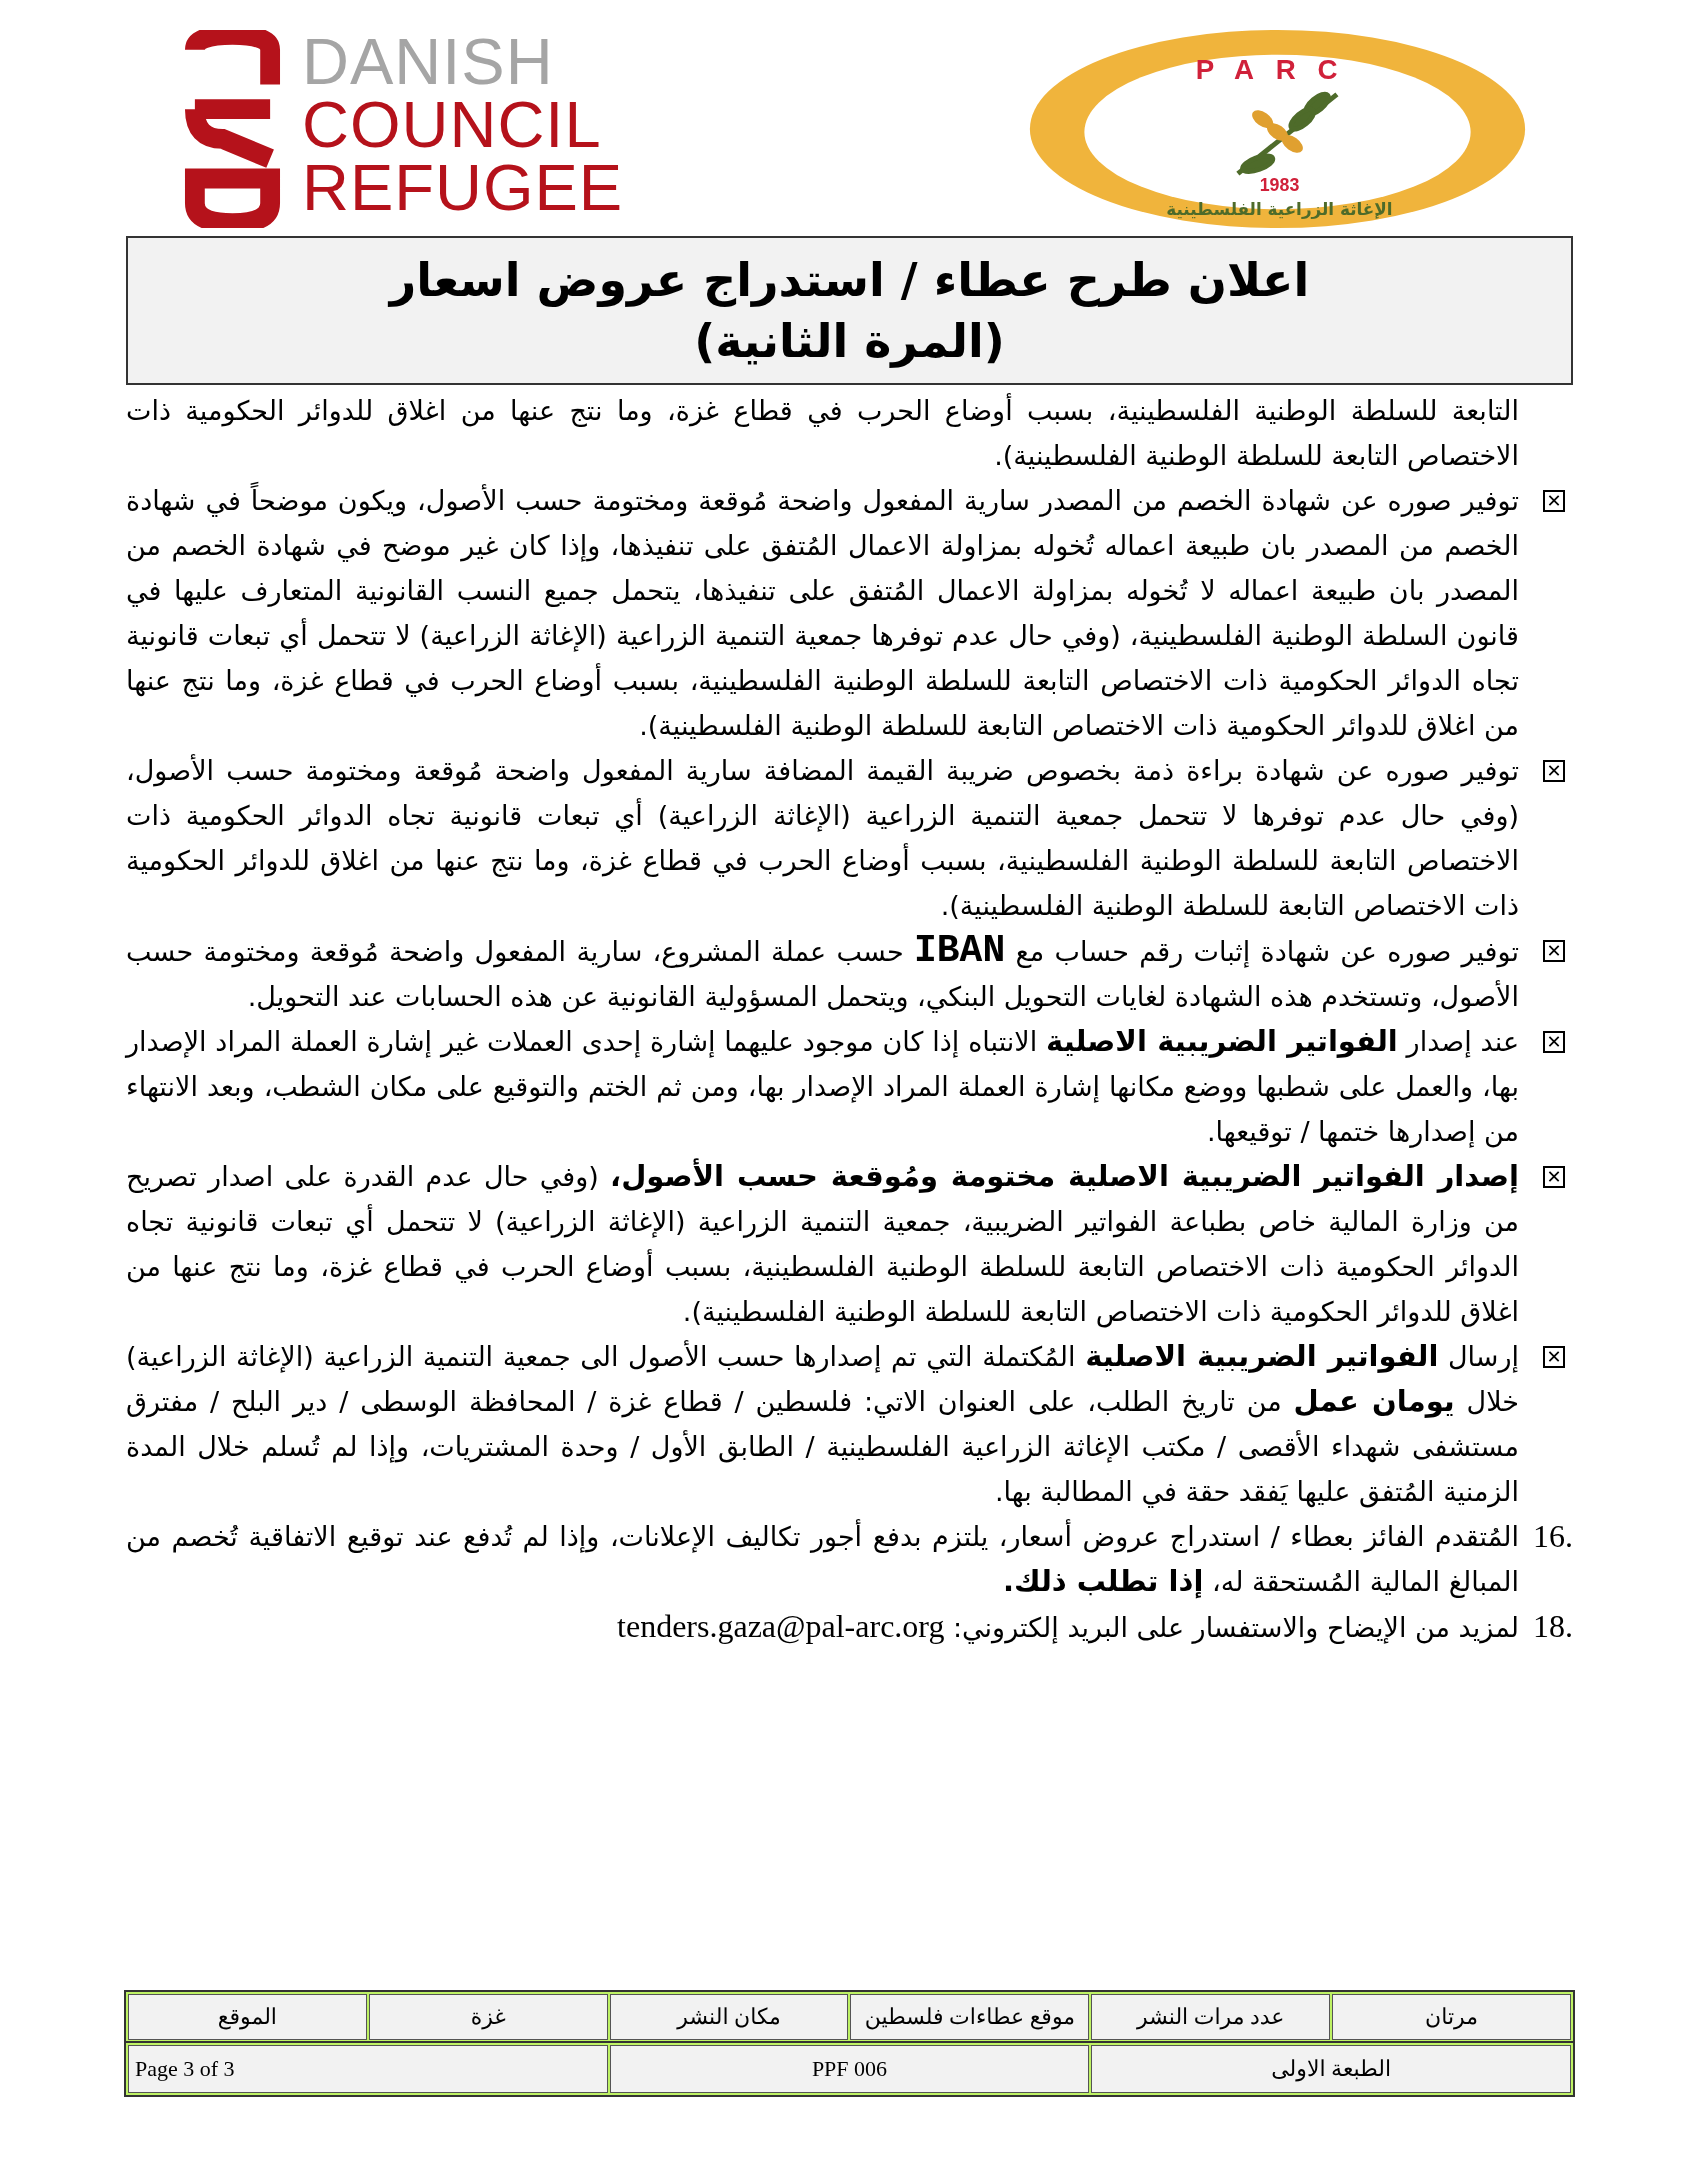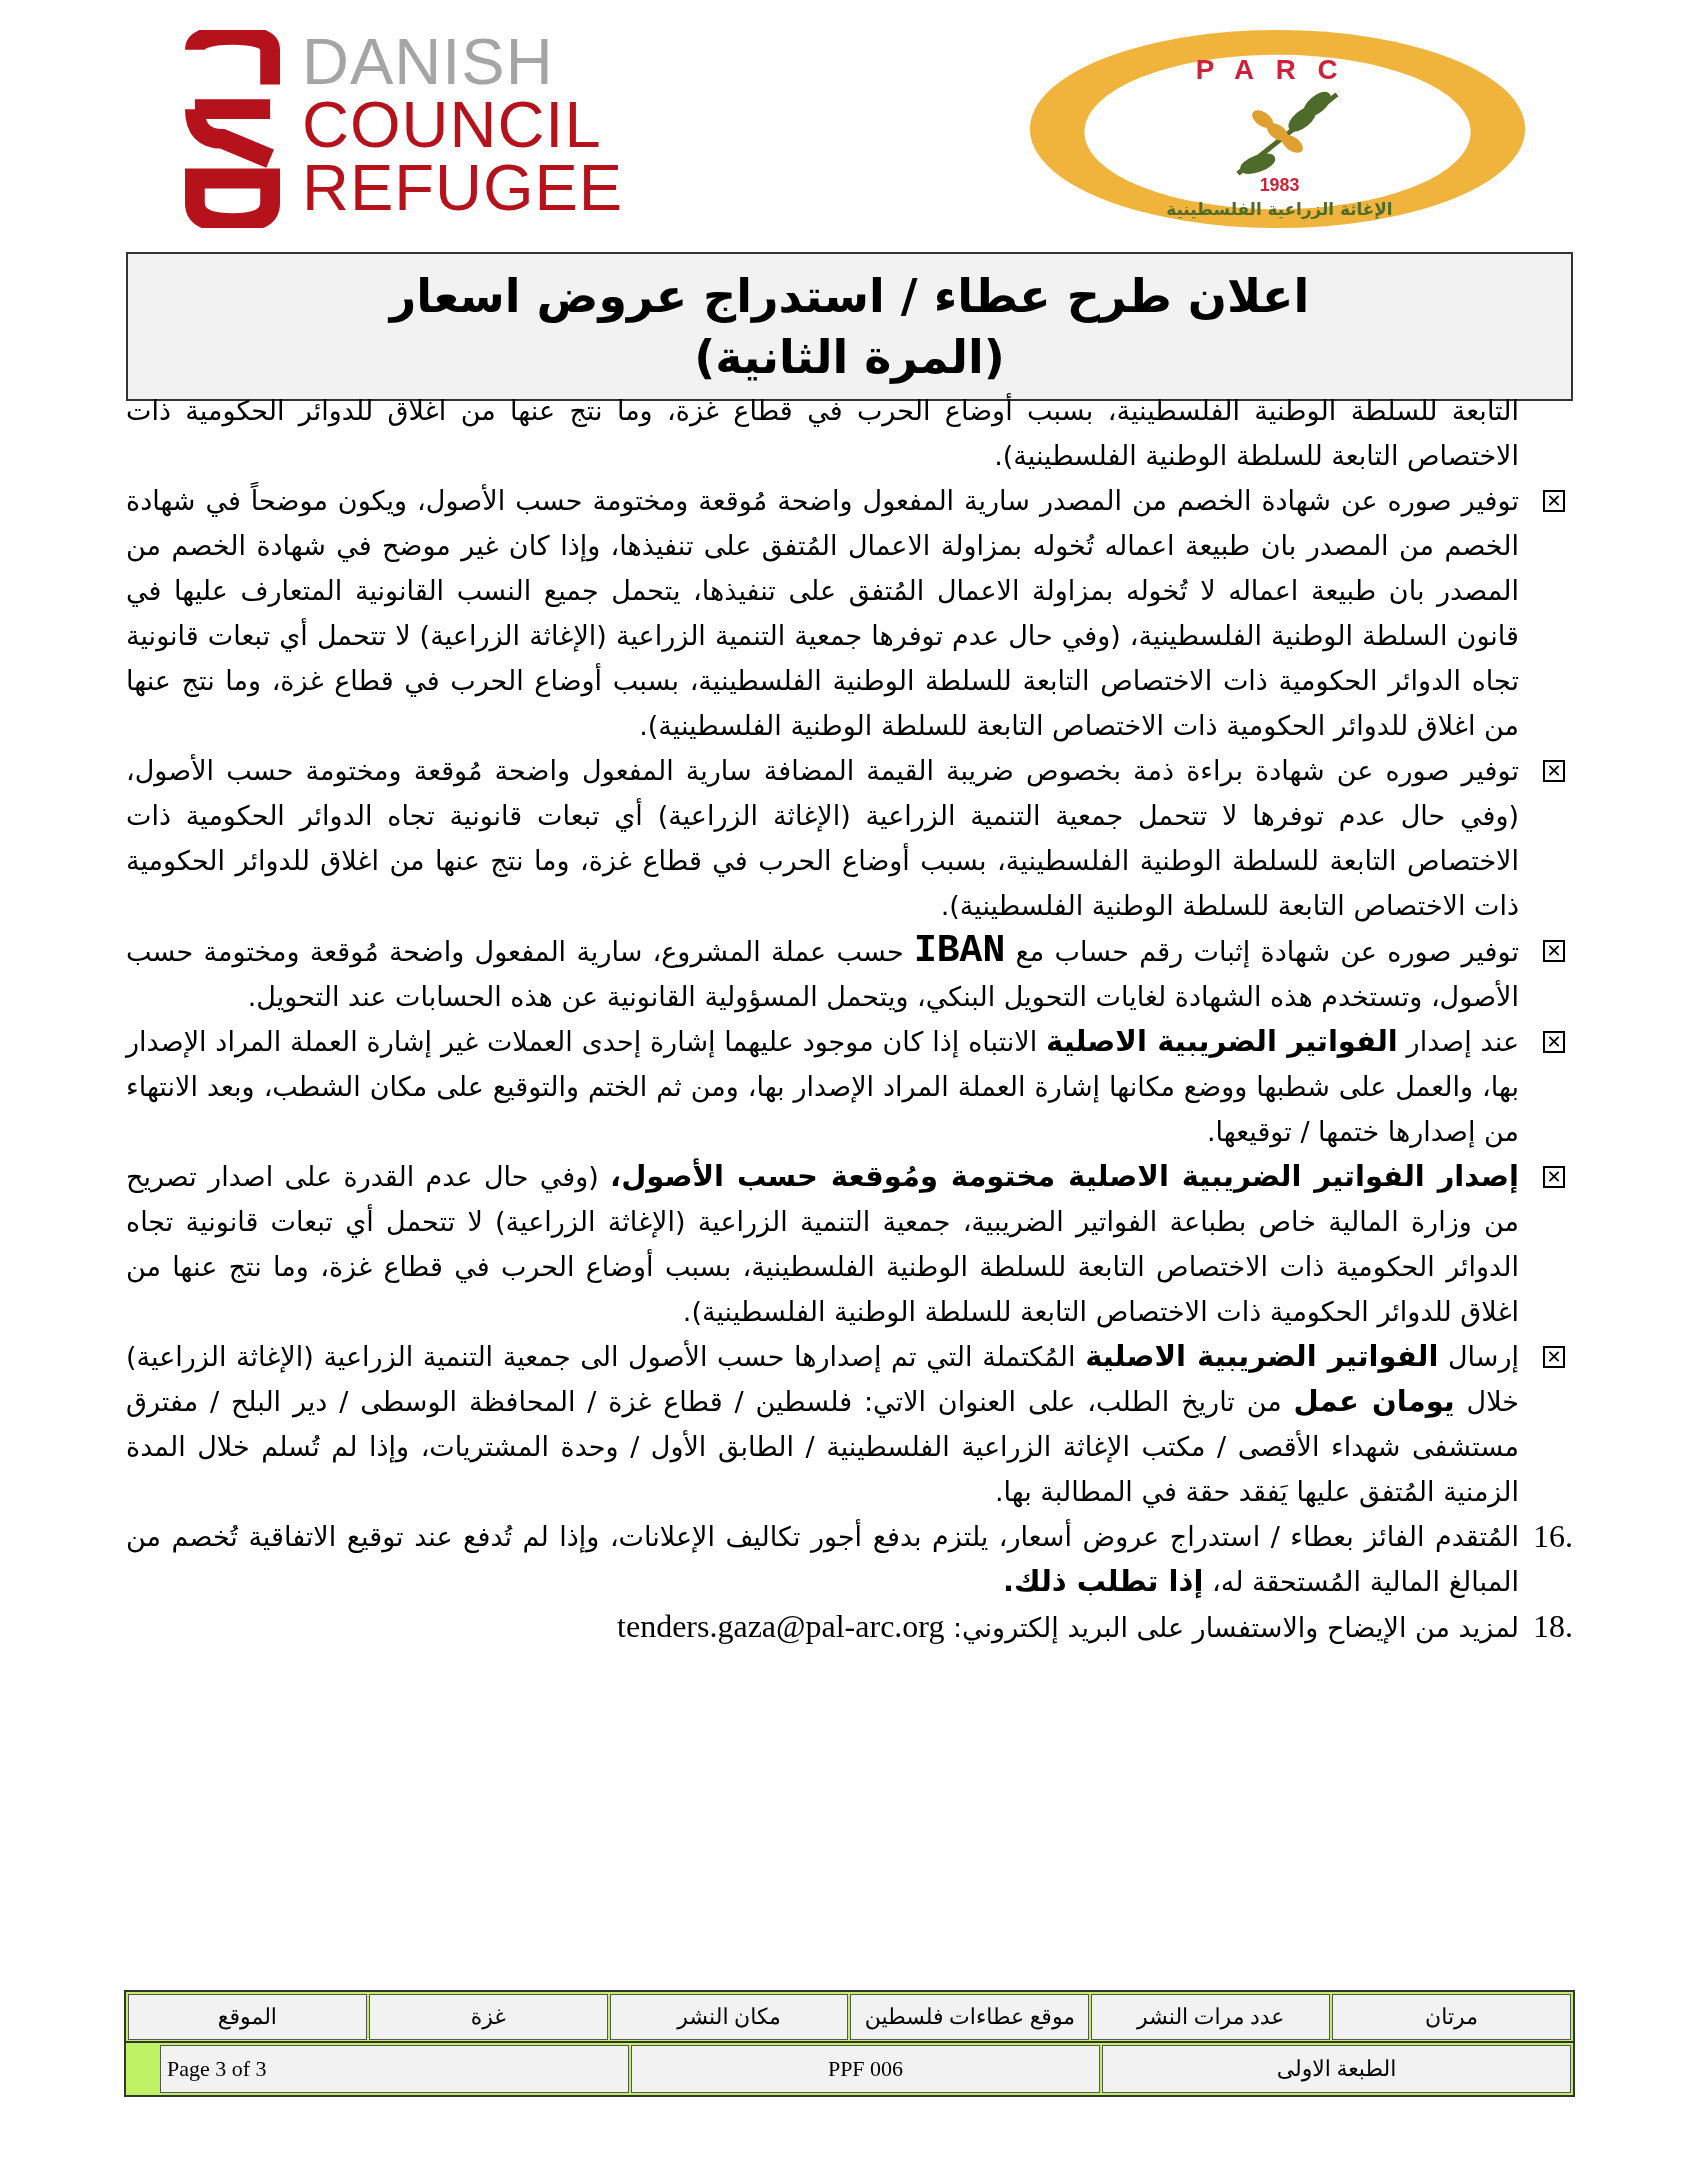--- a/index.html
+++ b/index.html
@@ -13,21 +13,21 @@
   .drc-word { font-family: "Liberation Sans", sans-serif; font-size: 65px; line-height: 63px;
               letter-spacing: 1px; display: block; }
   .drc-word.grey { color: #a5a5a5; }
   .drc-word.red { color: #b5121b; }
 
   .parc-logo { position: absolute; left: 1020px; top: 25px; width: 515px; height: 208px; }
 
   
   .title-box { position: absolute; left: 126px; top: 236px; width: 1447px; height: 149px;
                border: 2px solid #333; background: #f2f2f2; box-sizing: border-box;
-               display: flex; flex-direction: column; align-items: center; justify-content: center; margin-top: 16px; }
+               display: flex; flex-direction: column; align-items: center; justify-content: center; }
   .title-line { font-family: "DejaVu Sans", sans-serif; font-weight: bold; font-size: 46px;
                 line-height: 61px; direction: rtl; }
 
   
   .content { position: absolute; left: 126px; top: 388px; width: 1447px; direction: rtl; }
   .para { font-family: "DejaVu Sans", sans-serif; font-size: 27px; line-height: 45px;
           text-align: justify; text-align-last: right; position: relative; }
   .para.cont { padding-right: 54px; }
   .item { position: relative; padding-right: 54px; margin-bottom: 0; }
   .item .box { position: absolute; right: 8px; top: 12px; width: 22px; height: 22px;
@@ -42,21 +42,21 @@
   .iban { font-family: Liberation Mono, monospace; font-weight: bold; font-size: 38px; }
   .email { font-family: "Liberation Serif", serif; font-size: 32px; direction: ltr; unicode-bidi: embed; }
 
   
   .footer-table { position: absolute; left: 124px; width: 1451px; border-collapse: separate;
                   border-spacing: 2px; border: 2px solid #333; background: #bef264; table-layout: fixed; }
   .footer-table td { border: 1px solid #555; background: #f2f2f2; text-align: center;
                      font-family: "Liberation Serif", serif; font-size: 22px; height: 44px;
                      padding: 0 6px; direction: rtl; }
   .ft1 { top: 1990px; }
-  .ft2 { top: 2041px; padding-left: 32px; }
+  .ft2 { top: 2041px; }
   .ft2 td { height: 46px; }
   .ft2 td.left { text-align: left; direction: ltr; }
 </style>
 </head>
 <body>
 
 <div class="drc-logo">
   <svg class="drc-mark" viewBox="0 0 100 200">
 
     <g fill="none" stroke="#b5121b" stroke-width="20" stroke-linecap="butt">

